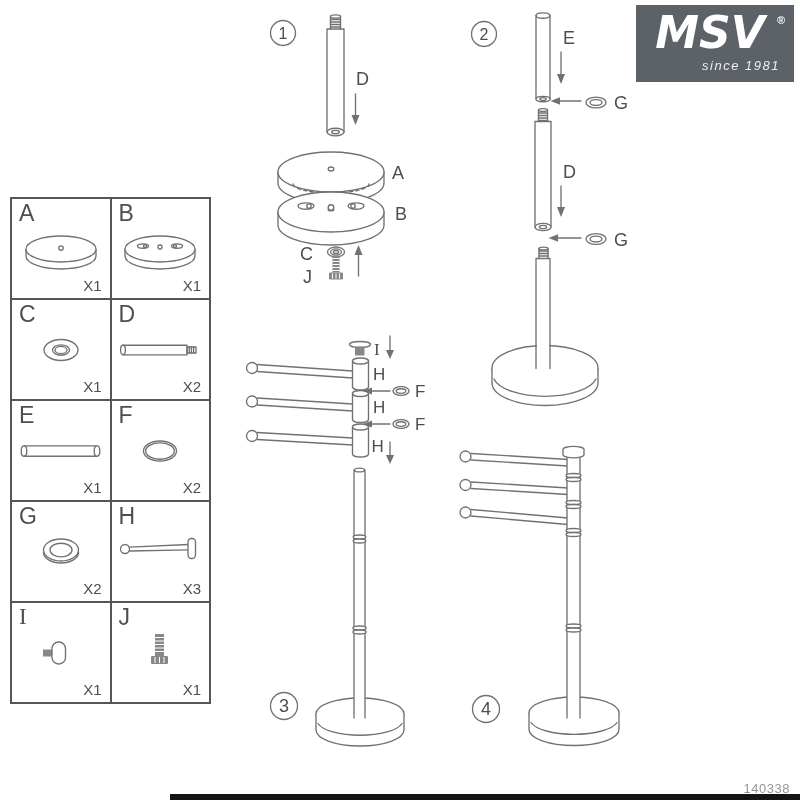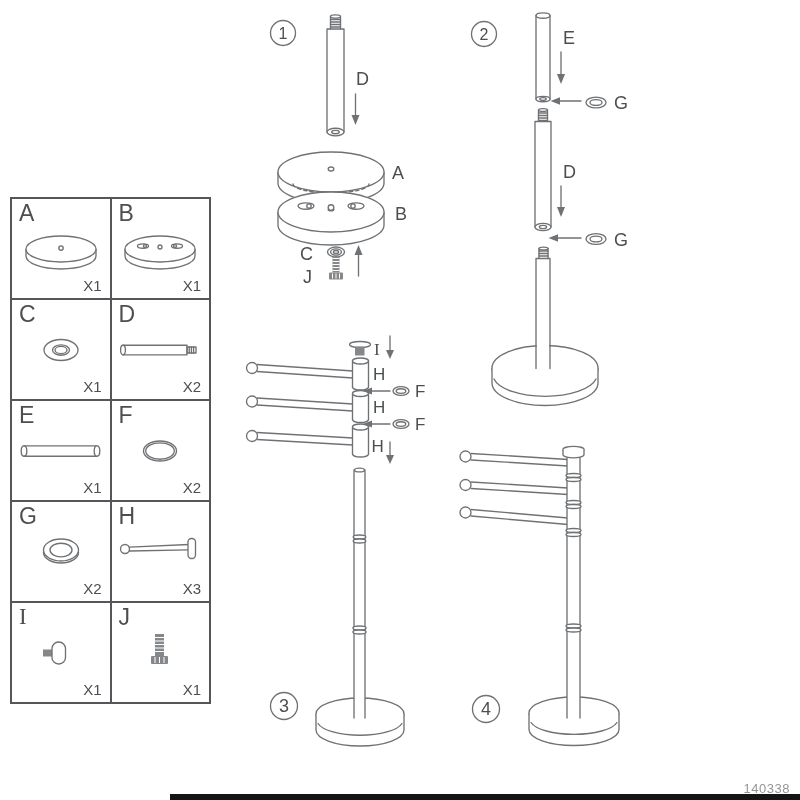--- a/index.html
+++ b/index.html
@@ -41,20 +41,25 @@
   
   .code{position:absolute;right:10px;top:781px;font-size:13px;color:#939598;letter-spacing:.5px;}
   .footer-bar{position:absolute;left:170px;top:794px;width:630px;height:6px;
         background:var(--footer-bar,#141414);}
 </style>
 </head>
 <body>
 
 <div class="sheet">
 
+  <div class="logo">
+    <div class="brand">MSV</div>
+    <div class="reg">®</div>
+    <div class="tagline">since 1981</div>
+  </div>
 
   <div class="parts-table">
 
     <div class="cell">
       <span class="letter">A</span>
       <span class="icon-box">
           <svg width="88" height="54">
         <path class="fw" d="M9,27 L9,34 A35,13 0 0 0 79,34 L79,27"></path>
         <ellipse class="fw" cx="44" cy="27" rx="35" ry="13"></ellipse>
         <circle class="ln" cx="44" cy="26" r="2.2"></circle>

